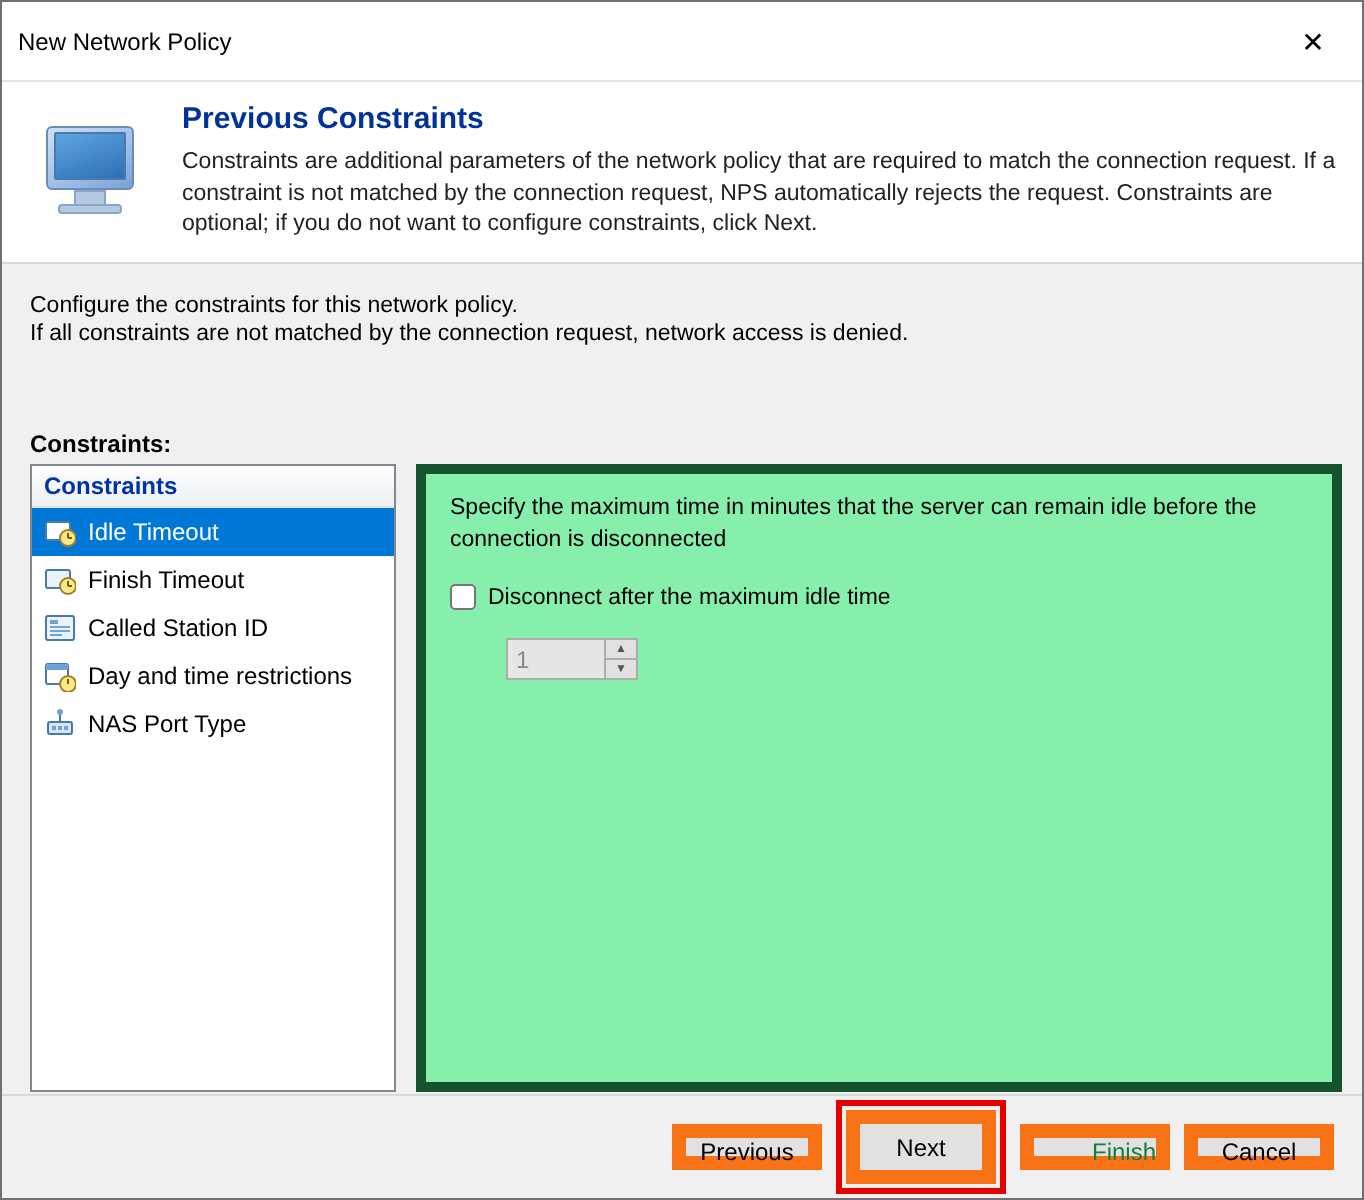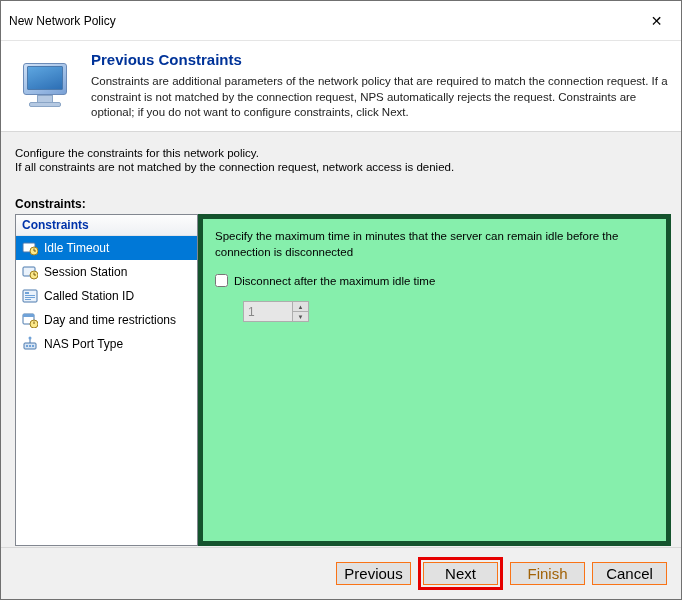--- a/index.html
+++ b/index.html
@@ -104,30 +104,31 @@
     flex: 1;
     background: #f0f0f0;
     padding: 14px 10px 0 14px;
     display: flex;
     flex-direction: column;
   }
   .intro1, .intro2 {
     font-size: 11.5px;
     line-height: 1.3;
   }
-  .intro2 { margin-bottom: 10px; }
+  .intro2 { margin-bottom: 28px; }
   .constraints-label {
     font-size: 12px;
     font-weight: bold;
     margin-bottom: 3px;
     margin-top: 12px;
   }
   .main-panels {
     flex: 1;
     display: flex;
+    gap: 10px;
     min-height: 0;
     margin-bottom: 1px;
   }
   .left-panel {
     width: 183px;
     background: #fff;
     border: 1px solid #828790;
     display: flex;
     flex-direction: column;
   }
@@ -216,38 +217,39 @@
     border-top: 1px solid #d8d8d8;
     display: flex;
     align-items: center;
     justify-content: flex-end;
     padding-right: 14px;
     gap: 7px;
   }
   .btn {
     width: 75px;
     height: 23px;
-    border: 1px solid #f97316;
+    border: 7px solid #f97316;
     background: #e1e1e1;
-    font-size: 15px;
+    font-size: 12px;
     font-family: inherit;
     cursor: default;
     padding: 0;
   }
   .btn.disabled {
-    color: #a16207;
+    color: #15803d;
+    text-align: right;
   }
   .btn-highlight {
     border: 3px solid #e60000;
     padding: 2px;
     display: inline-flex;
   }
   .btn-highlight .btn {
     width: 75px;
-    height: 23px;
+    height: 37px;
   }
 </style>
 </head>
 <body>
 
 <div class="window">
 
   <div class="titlebar">
     <div class="titlebar-title">New Network Policy</div>
     <div class="close-btn">✕</div>
@@ -291,21 +293,21 @@
 
           <div class="lp-item">
             <span class="lp-icon">
               <svg width="16" height="16" viewBox="0 0 16 16">
                 <rect x="1" y="3" width="12" height="9" rx="1" fill="#eaf2fb" stroke="#4a79ad"></rect>
                 <circle cx="12" cy="11" r="4" fill="#fbe88a" stroke="#a08020"></circle>
                 <line x1="12" y1="11" x2="12" y2="8.5" stroke="#7a5a10" stroke-width="1"></line>
                 <line x1="12" y1="11" x2="14" y2="11" stroke="#7a5a10" stroke-width="1"></line>
               </svg>
             </span>
-            <span class="lp-label">Session Station</span>
+            <span class="lp-label">Finish Timeout</span>
           </div>
 
           <div class="lp-item">
             <span class="lp-icon">
               <svg width="16" height="16" viewBox="0 0 16 16">
                 <rect x="1" y="2" width="14" height="12" rx="1" fill="#eaf2fb" stroke="#4a79ad"></rect>
                 <rect x="3" y="4" width="4" height="2" fill="#6fa2d8"></rect>
                 <rect x="3" y="7" width="10" height="1" fill="#6fa2d8"></rect>
                 <rect x="3" y="9" width="10" height="1" fill="#6fa2d8"></rect>
                 <rect x="3" y="11" width="6" height="1" fill="#6fa2d8"></rect>

